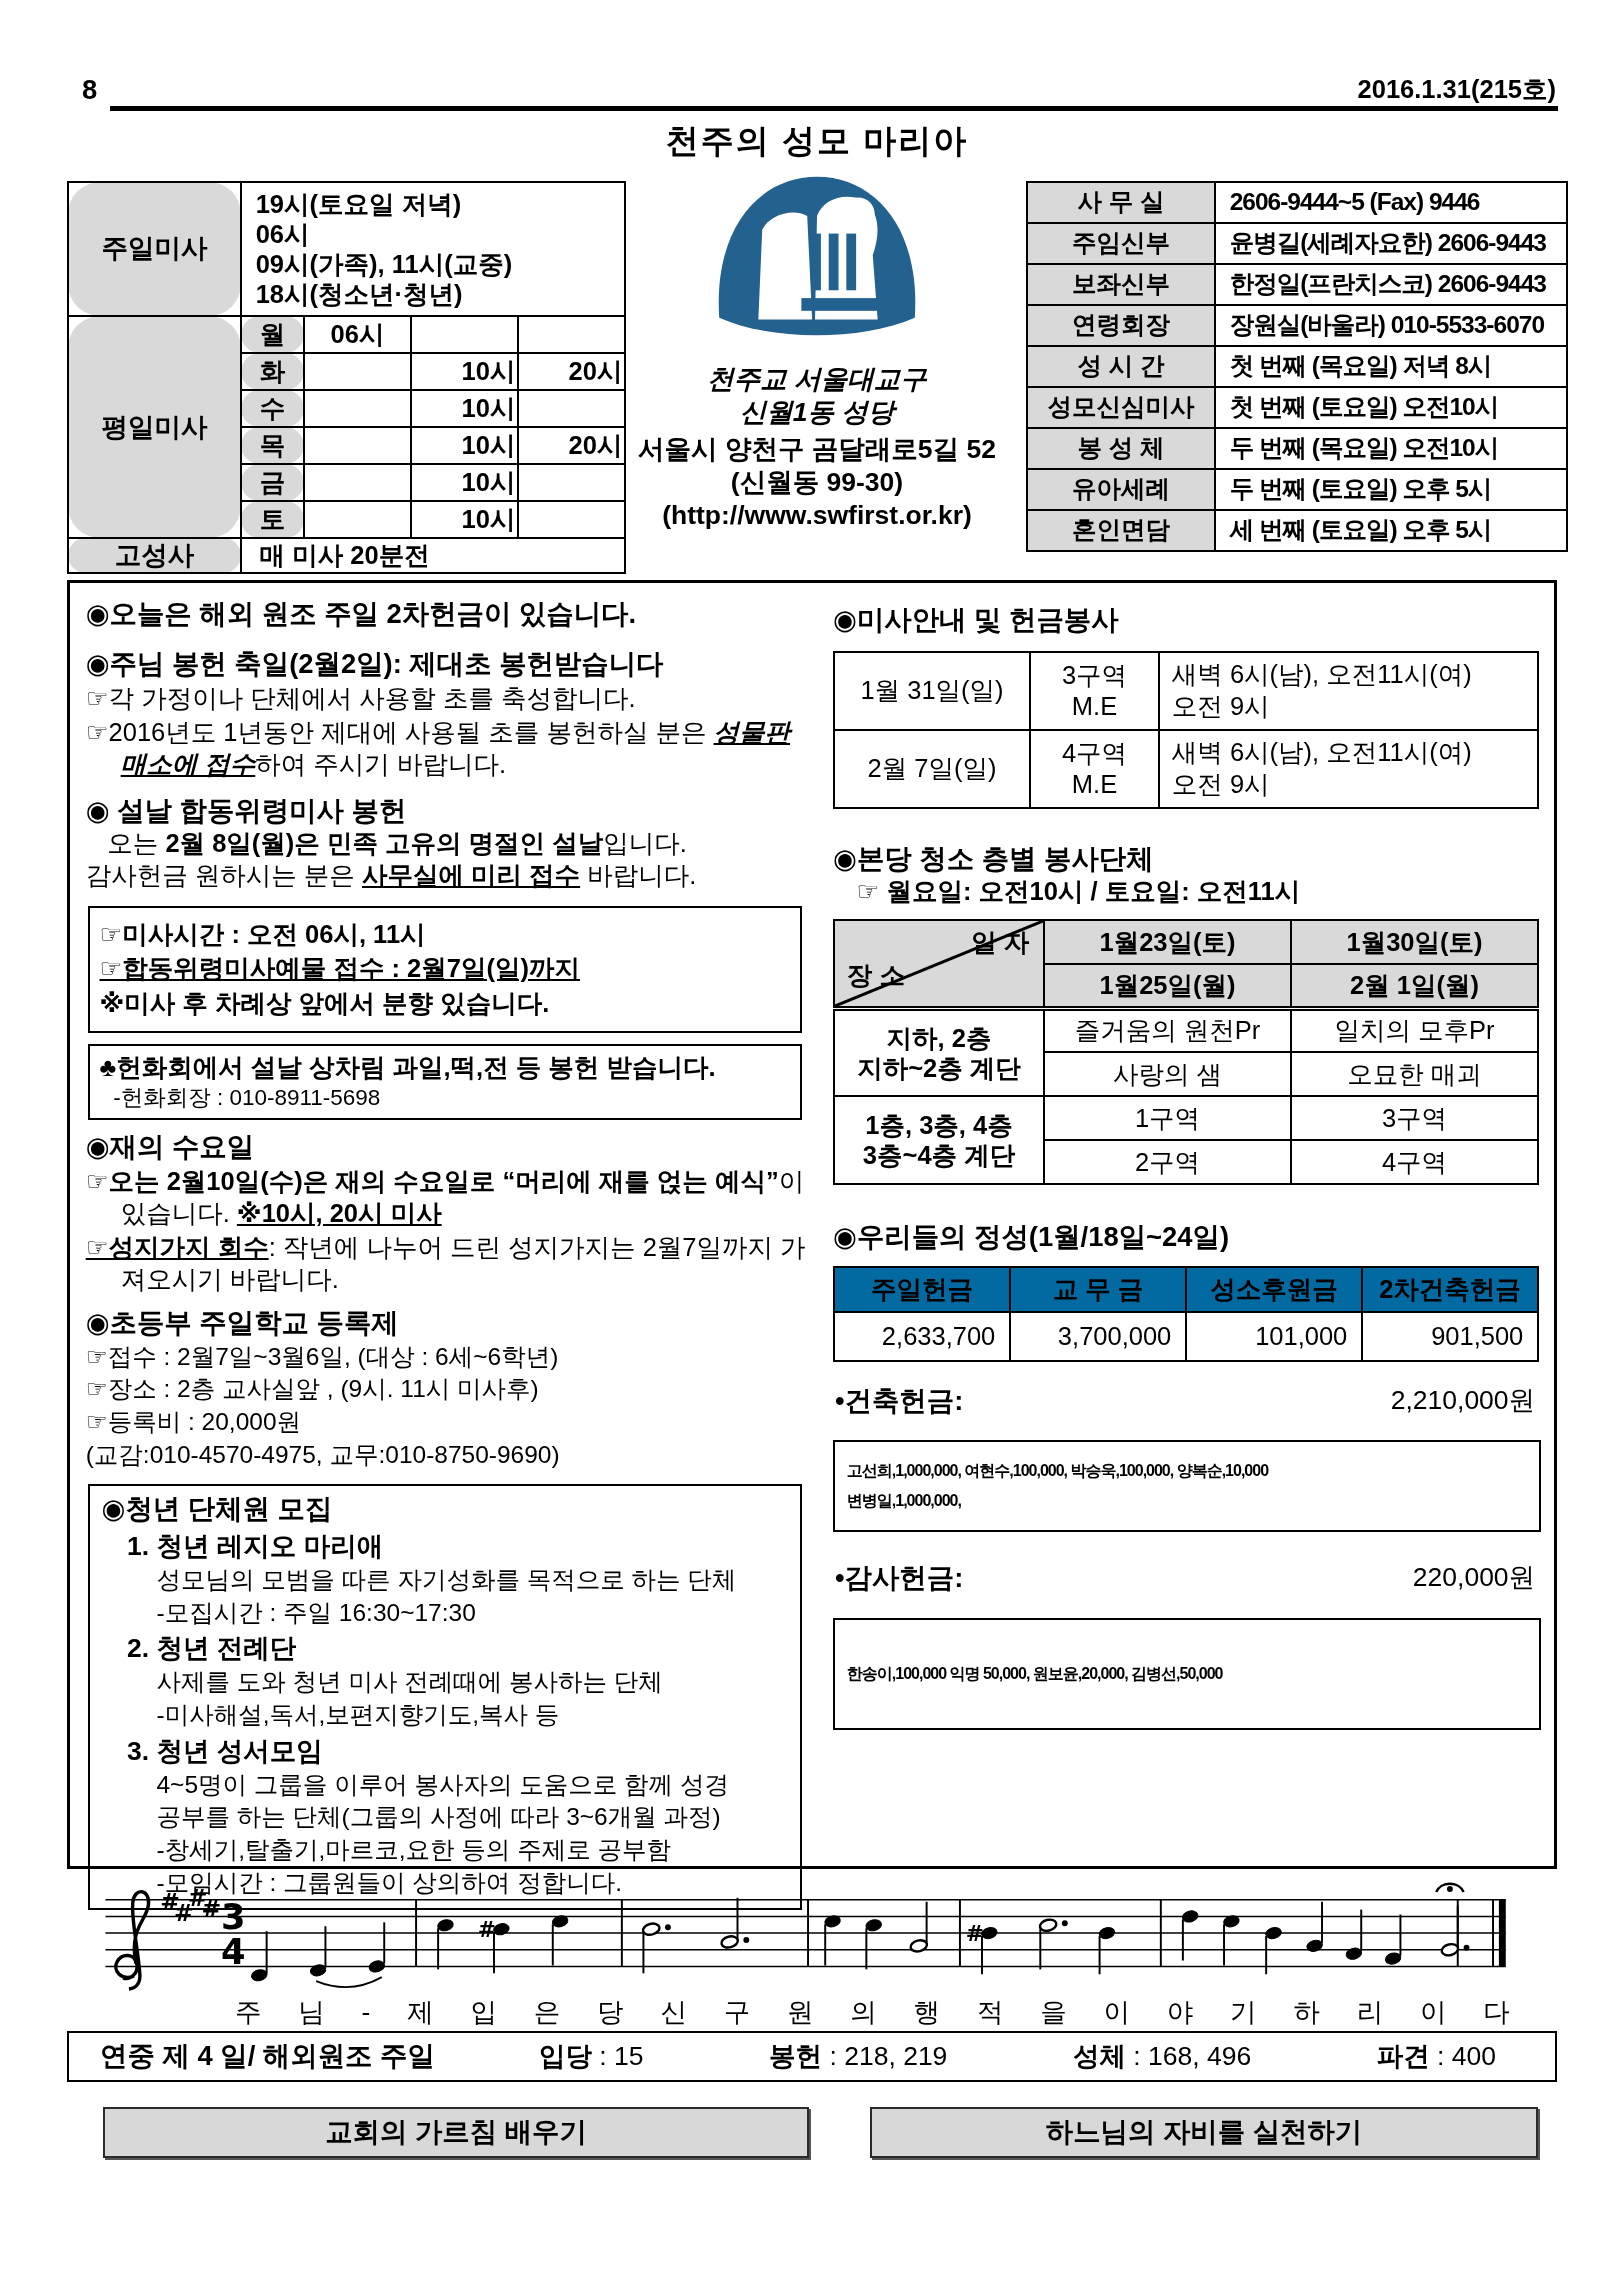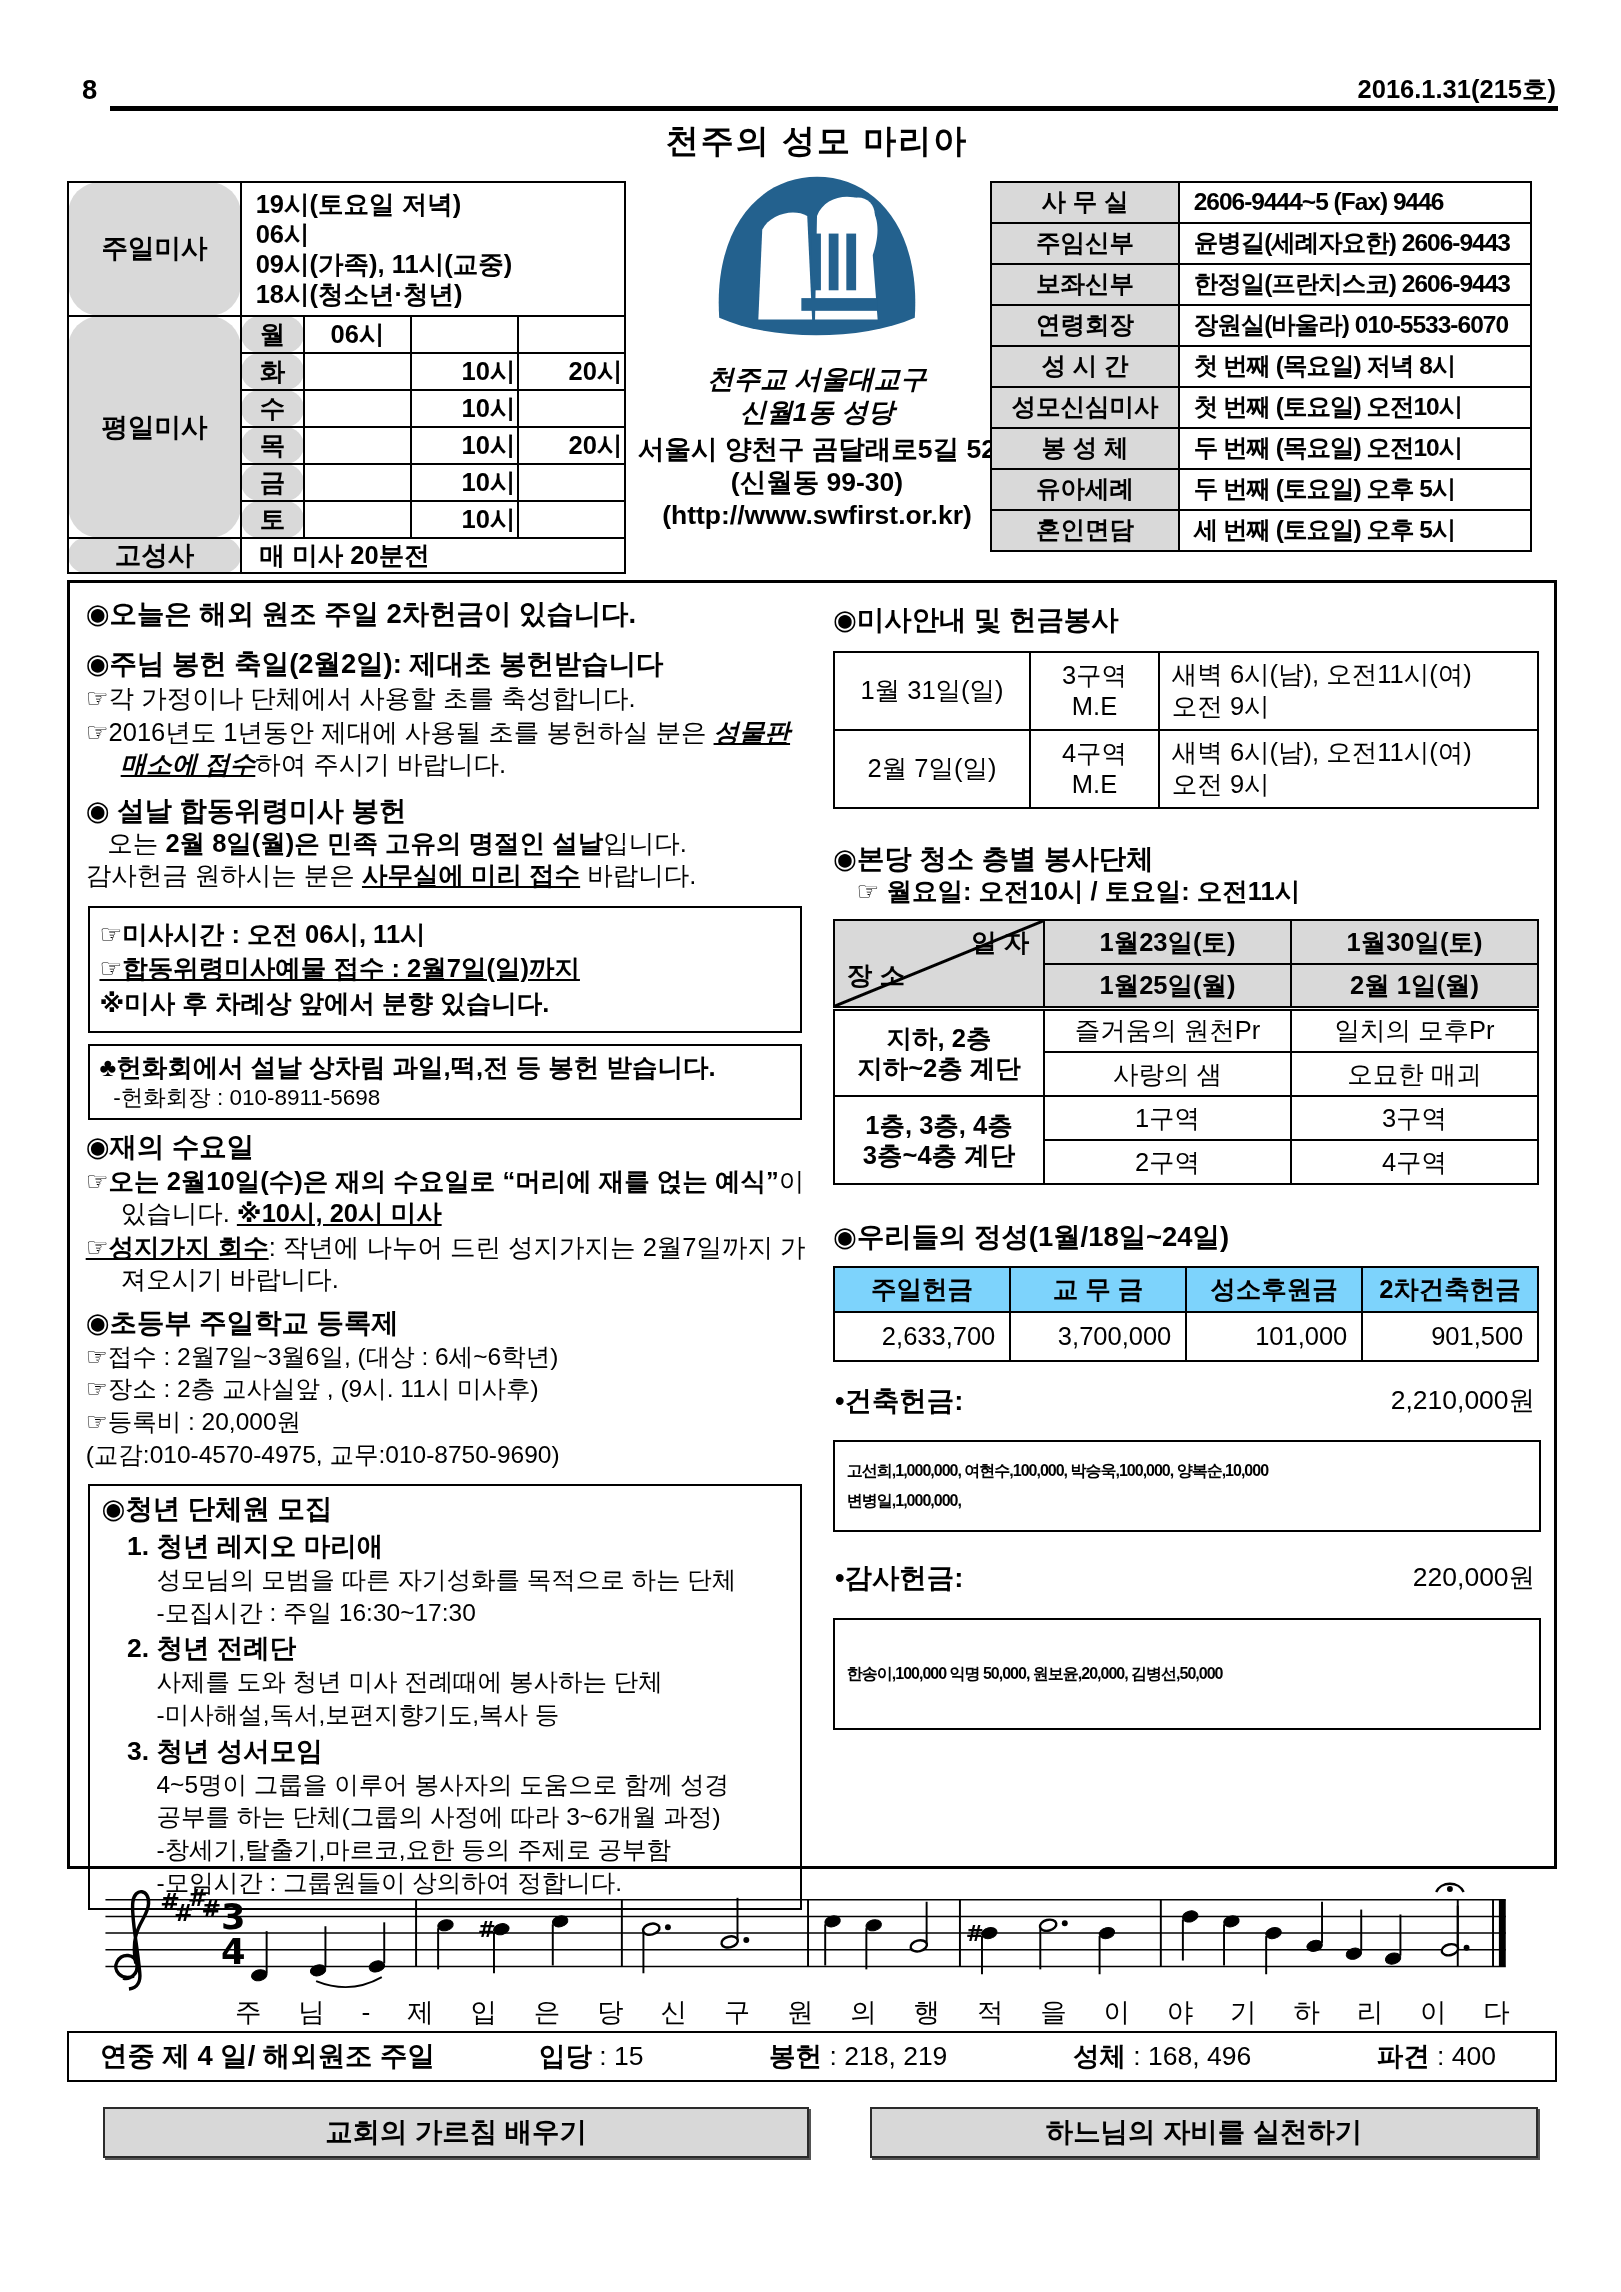--- a/index.html
+++ b/index.html
@@ -25,21 +25,21 @@
   .mass-table { left:67px; top:181px; width:556px; height:385px; border:2.9px solid #000; table-layout:fixed; }
   .mass-table td { border:2px solid #000; font-size:25.5px; }
   .gray { background:#d9d9d9;border-radius:32px; }
   .mass-table .lbl { text-align:center; font-weight:bold; font-size:26.5px; }
   .sun-times { padding:5.9px 3.9px 5.9px 13.7px; font-weight:bold; font-size:25.5px; line-height:1.18; }
   .mass-table .day { text-align:center; font-weight:bold; }
   .mass-table .t1, .mass-table .t2, .mass-table .t3 { text-align:center; font-weight:bold; }
   .mass-table .t2, .mass-table .t3 { border-left:2px dotted #666;padding-left:48px; }
   .conf-val { padding-left:17.6px; font-weight:bold; }
 
-  .contact-table { left:990px; top:181px; width:542px; height:306px; border:2.9px solid #000; table-layout:fixed; }
+  .contact-table { left:1026px; top:181px; width:542px; height:306px; border:2.9px solid #000; table-layout:fixed; }
   .contact-table td { border:2px solid #000; height:41px; }
   .contact-table .clbl { width:188px; background:#d9d9d9; text-align:center; font-weight:bold; font-size:24.5px; }
   .contact-table .cval { padding-left:13.7px; font-size:24.5px; font-weight:bold; letter-spacing:-1px; }
 
   
   .identity { left:623px; top:120px; width:388px; text-align:center; }
   .church-title { font-size:33px; font-weight:bold; letter-spacing:2px; }
   .callig { font-size:26.5px; font-weight:bold; font-style:italic; line-height:1.25; }
   .addr { font-size:26.5px; font-weight:bold; }
 
@@ -78,21 +78,21 @@
     position:relative; width:210px; background:#d9d9d9;
     background-image:linear-gradient(to bottom right,
       transparent calc(50% - 2px), #000 calc(50% - 1px),
       #000 calc(50% + 1px), transparent calc(50% + 2px));
   }
   .corner .c-date { position:absolute; top:5.9px; right:13.7px; font-weight:bold; }
   .corner .c-place { position:absolute; bottom:13.7px; left:11.8px; font-weight:bold; }
   .place-cell { font-weight:bold; line-height:1.2; }
 
   .off-table { width:706px; margin-top:11.8px; border:2.9px solid #000; table-layout:fixed; }
-  .off-table th { border:2px solid #000; background:#7dd3fc; height:45px; font-size:25.5px; font-weight:bold; }
+  .off-table th { border:2px solid #000; background:#0369a1; height:45px; font-size:25.5px; font-weight:bold; }
   .off-table td { border:2px solid #000; height:49px; font-size:25.5px; text-align:right; padding-right:13.7px; }
 
   .amount-line { display:flex; justify-content:space-between; margin-top:21.6px; padding:0 5.9px 0 2px; }
   .amount-line .al { font-weight:bold; font-size:27.4px; }
   .amount-line .av { font-size:26.5px; }
   .names-box { border:2px solid #000; margin-top:22px; padding:13.7px 11.8px; font-size:16px; line-height:1.9; letter-spacing:-1px;font-weight:bold; }
 
   
   .music { left:78px; top:1880px; width:1465px; height:116px; }
   .lyrics { left:78px; top:1996px; width:1465px; display:flex; justify-content:space-between;

